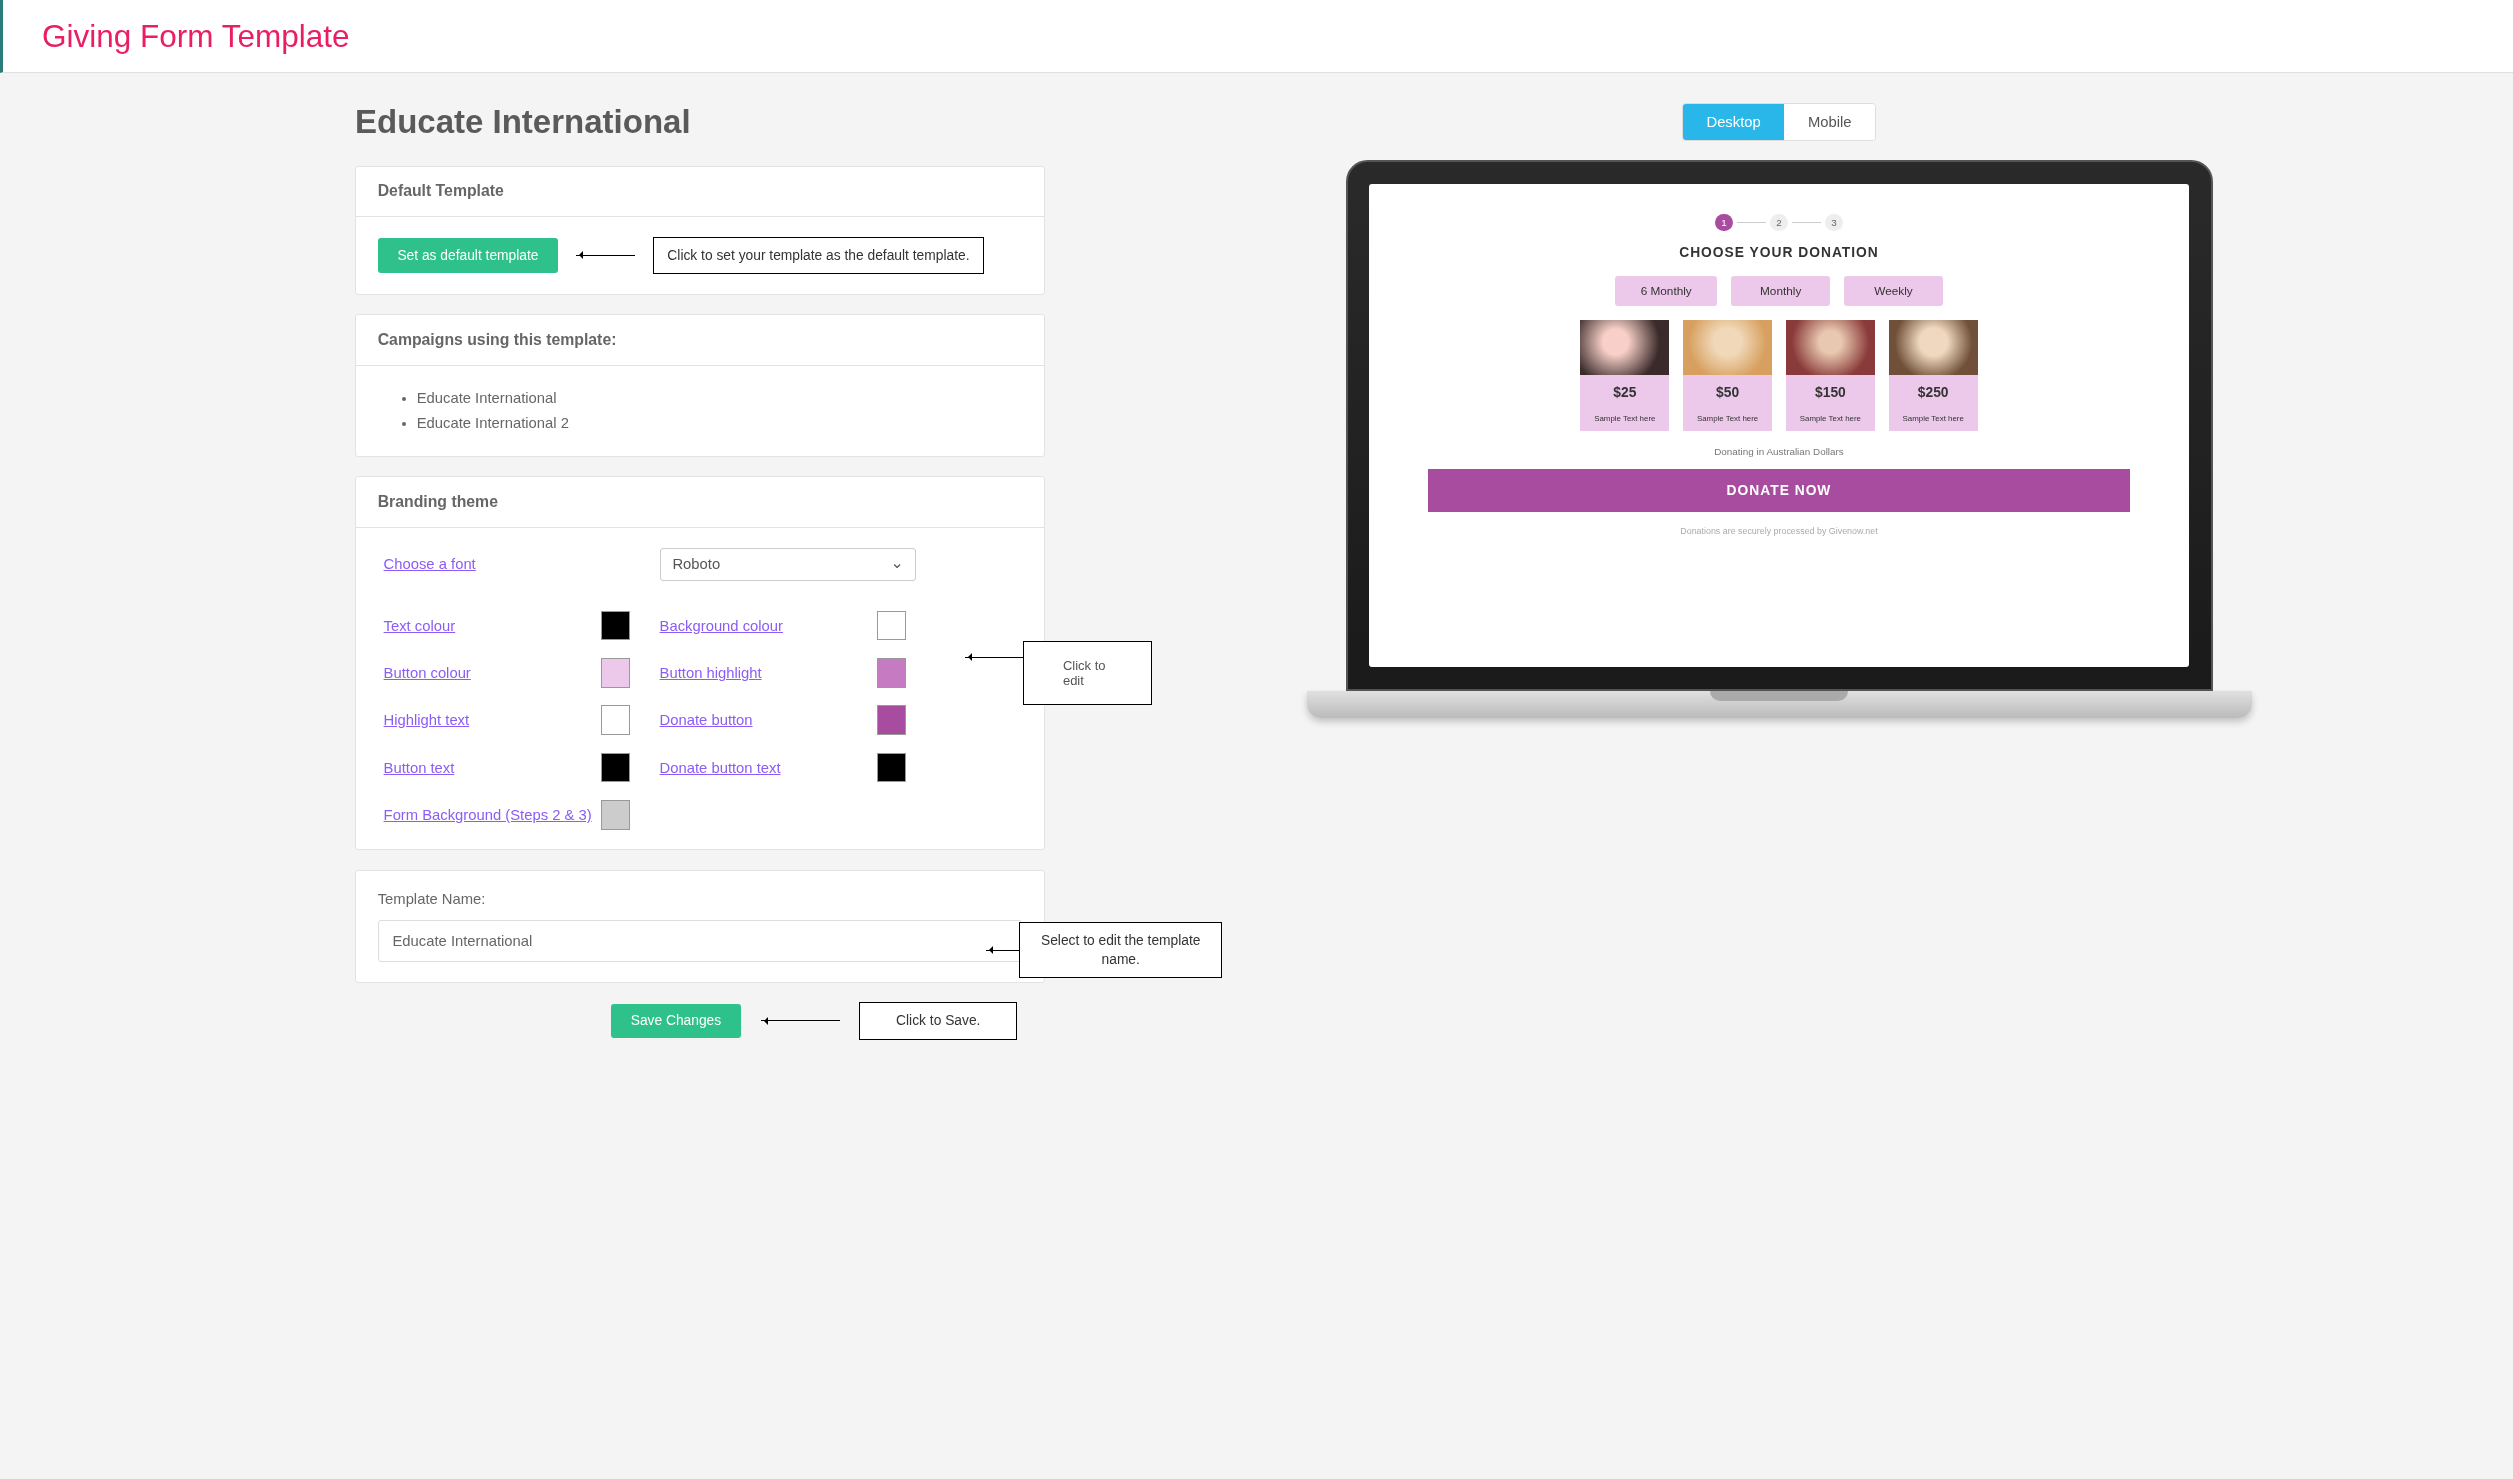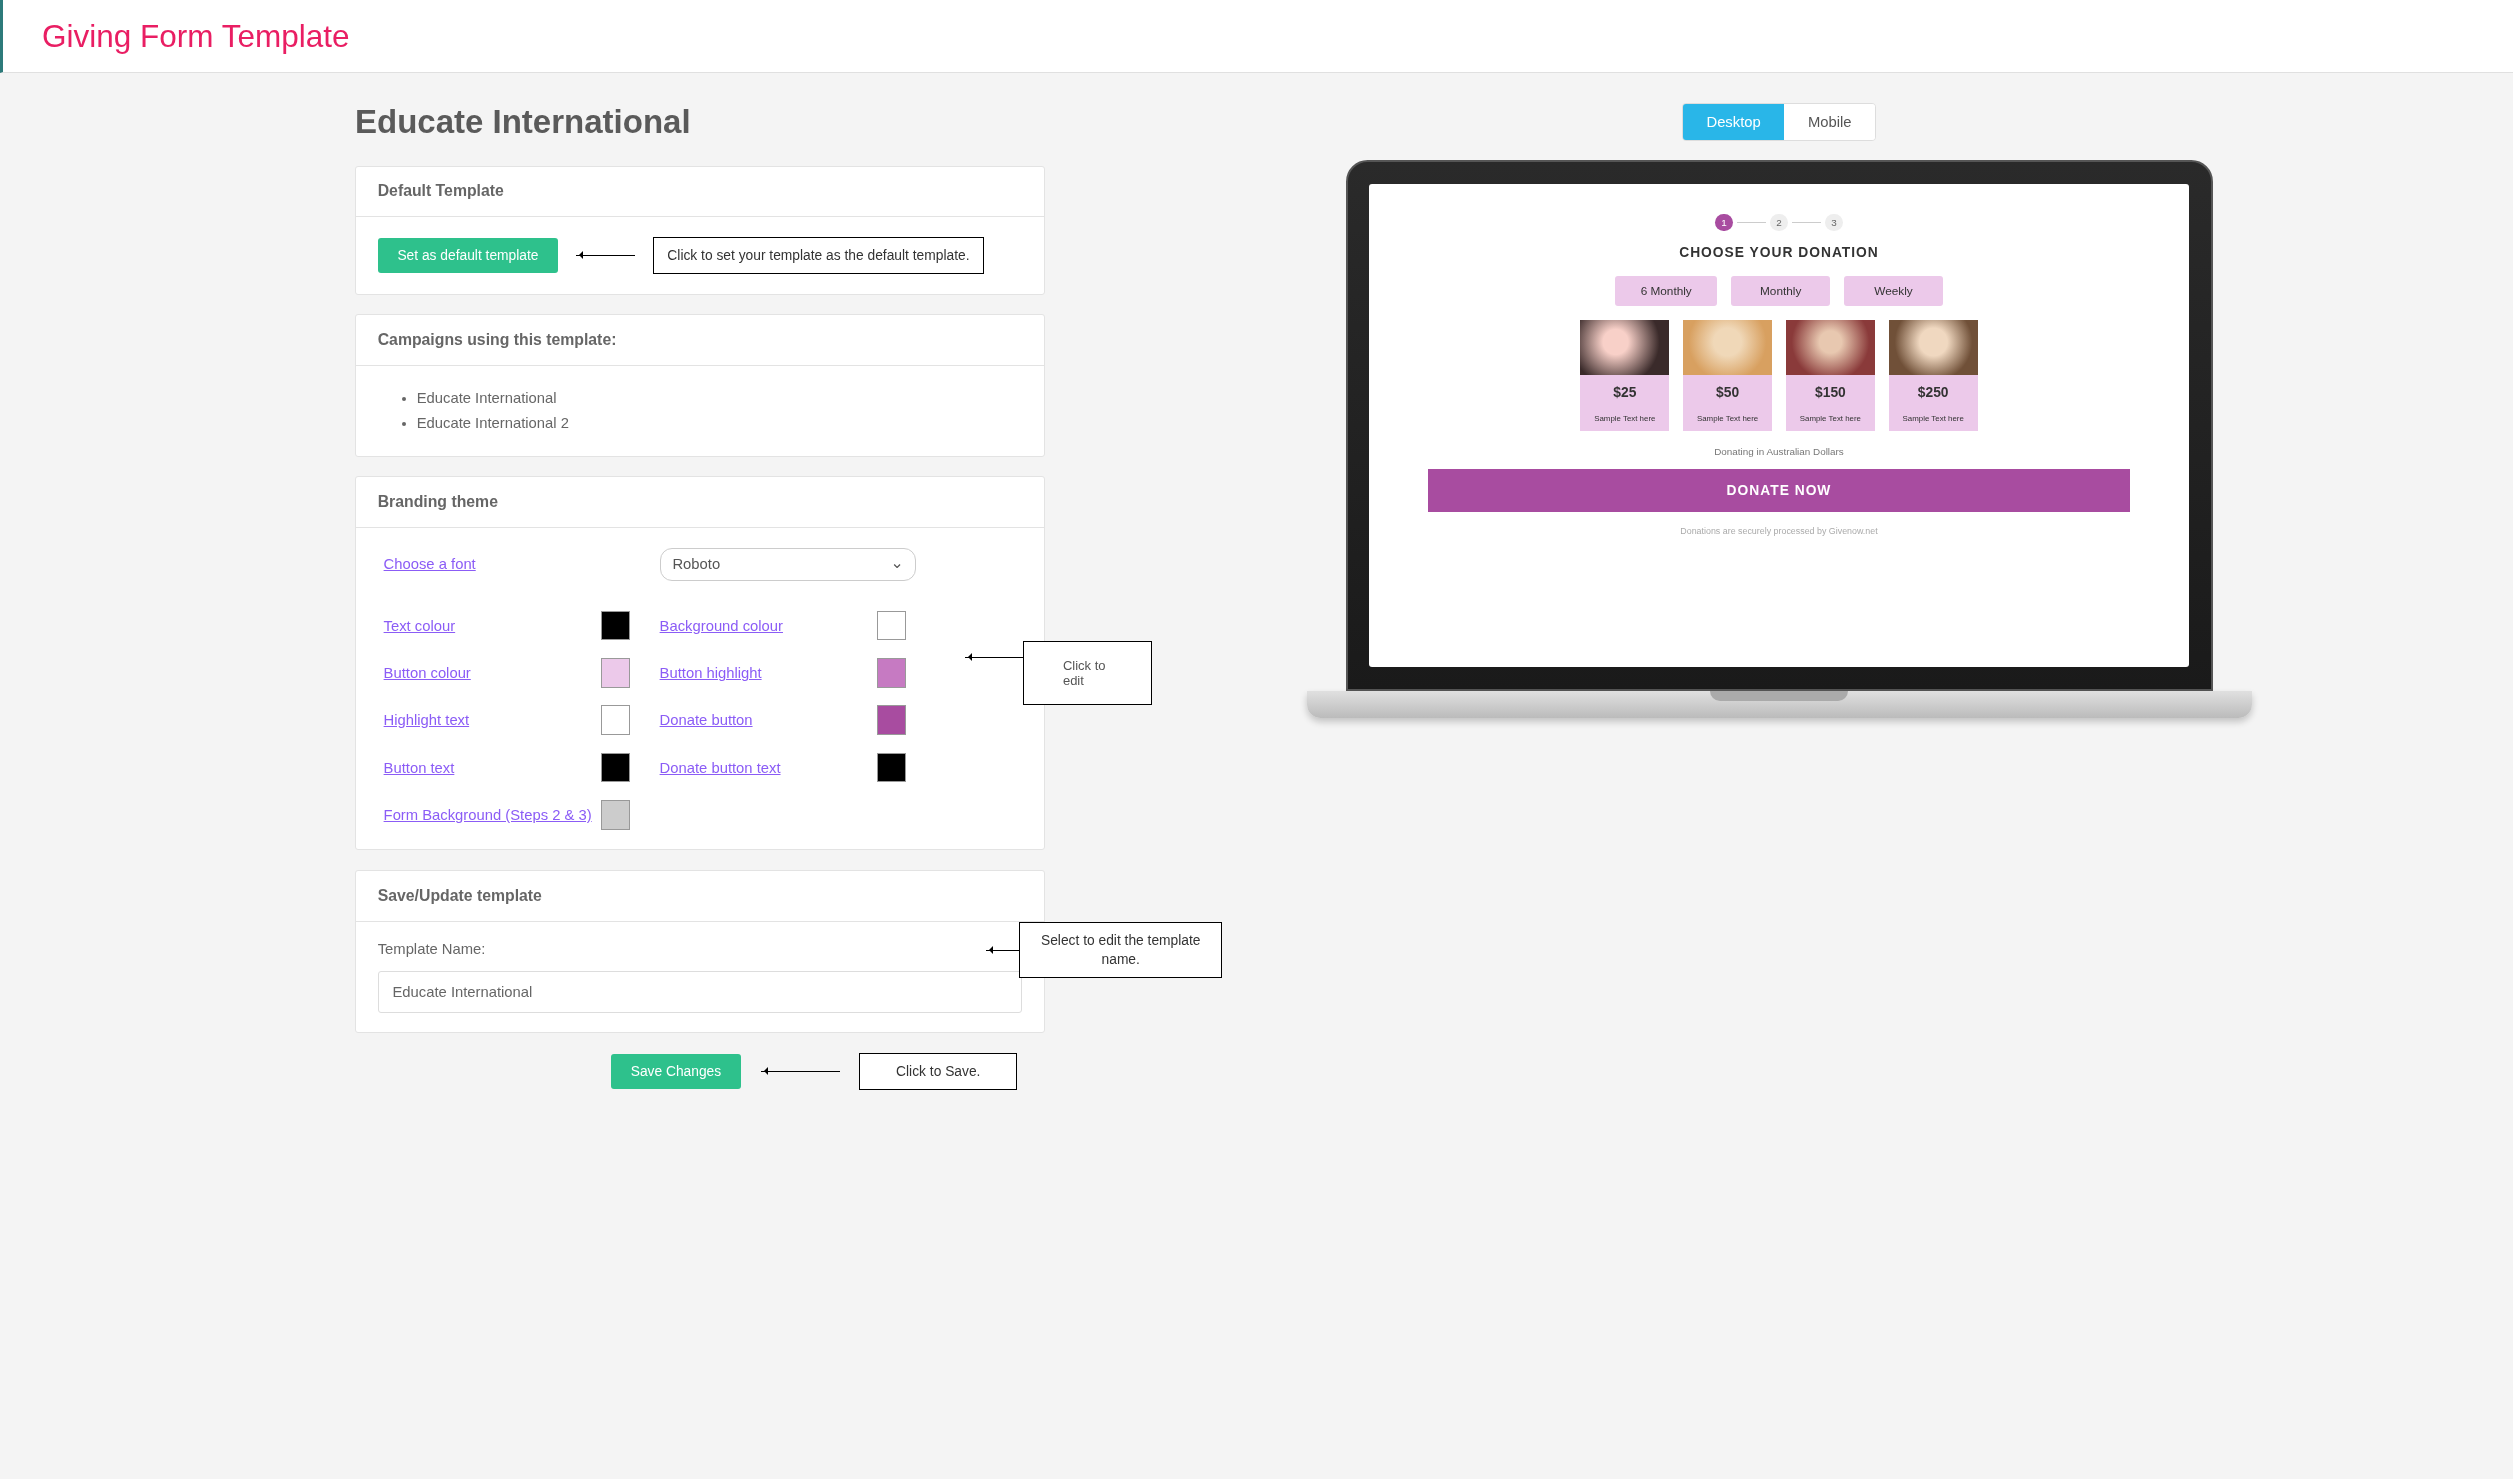--- a/index.html
+++ b/index.html
@@ -17,21 +17,21 @@
 .btn-green { background: #2ec18c; }
 .default-row { display: flex; align-items: center; gap: 17.7px; }
 .arrow-line { flex: 0 0 59px; position: relative; height: 1px; background: #000; }
 .arrow-line::before { content: ""; position: absolute; left: -1px; top: -3.9px; border: 4.9px solid transparent; border-right-color: #000; }
 .callout { border: 1px solid #000; background: #fff; padding: 7.9px 13.8px; font-size: 13.8px; color: #333; text-align: center; line-height: 1.4; min-width: 177px; }
 .bullets { list-style: disc; padding-left: 39px; color: #666; font-size: 14.8px; line-height: 1.7; }
 .branding-grid { display: grid; grid-template-columns: 217px 59px 217px 59px; row-gap: 17.7px; align-items: center; padding: 19.7px 27.6px; }
 .branding-label { color: #8b5cf6; font-size: 14.8px; text-decoration: underline; }
 .swatch { width: 29.6px; height: 29.6px; border: 1px solid #999; cursor: pointer; }
 .font-row { display: flex; align-items: center; gap: 59px; padding: 19.7px 27.6px 9.9px; }
-.font-select { width: 256px; padding: 7.9px 11.8px; border: 1px solid #ccc; border-radius: 12px; font-size: 14.8px; color: #555; background: #fff; appearance: none; position: relative; }
+.font-select { width: 256px; padding: 7.9px 11.8px; border: 1px solid #ccc; border-radius: 3px; font-size: 14.8px; color: #555; background: #fff; appearance: none; position: relative; }
 .select-wrap { position: relative; width: 256px; }
 .select-wrap::after { content: "⌄"; position: absolute; right: 11.8px; top: 5.9px; color: #555; font-size: 15.8px; pointer-events: none; }
 .edit-arrow { width: 79px; height: 1px; background: #000; position: relative; }
 .edit-arrow::before { content: ""; position: absolute; left: -1px; top: -3.9px; border: 4.9px solid transparent; border-right-color: #000; }
 .callout-wide { border: 1px solid #000; background: #fff; padding: 16px 39px; font-size: 13px; margin-top: 32px; }
 .template-input { width: 100%; padding: 11.8px 13.8px; border: 1px solid #ddd; border-radius: 3px; font-size: 14.8px; color: #666; }
 .template-label { color: #666; font-size: 14.8px; margin-bottom: 13.8px; display: block; }
 .save-row { display: flex; align-items: center; gap: 19.7px; padding-left: 256px; margin-top: 9.9px; }
 .toggle-row { display: flex; justify-content: center; margin-bottom: 19.7px; }
 .toggle { display: flex; border: 1px solid #ddd; border-radius: 3.9px; overflow: hidden; }
@@ -136,21 +136,20 @@
         <span></span>
           <span></span>
       </div>
       <div class="edit-callout">
         <div class="edit-arrow"></div>
         <div class="callout-wide">Click to edit</div>
       </div>
     </div>
 
     <div class="panel template-name-row">
-      <div class="panel-header">Save/Update template</div>
       <div class="panel-body">
         <label class="template-label">Template Name:</label>
         <input class="template-input" value="Educate International" style="">
       </div>
       <div class="template-name-callout">
         <div class="tn-arrow"></div>
         <div class="callout" style="min-width:197px;">Select to edit the template name.</div>
       </div>
     </div>
 

